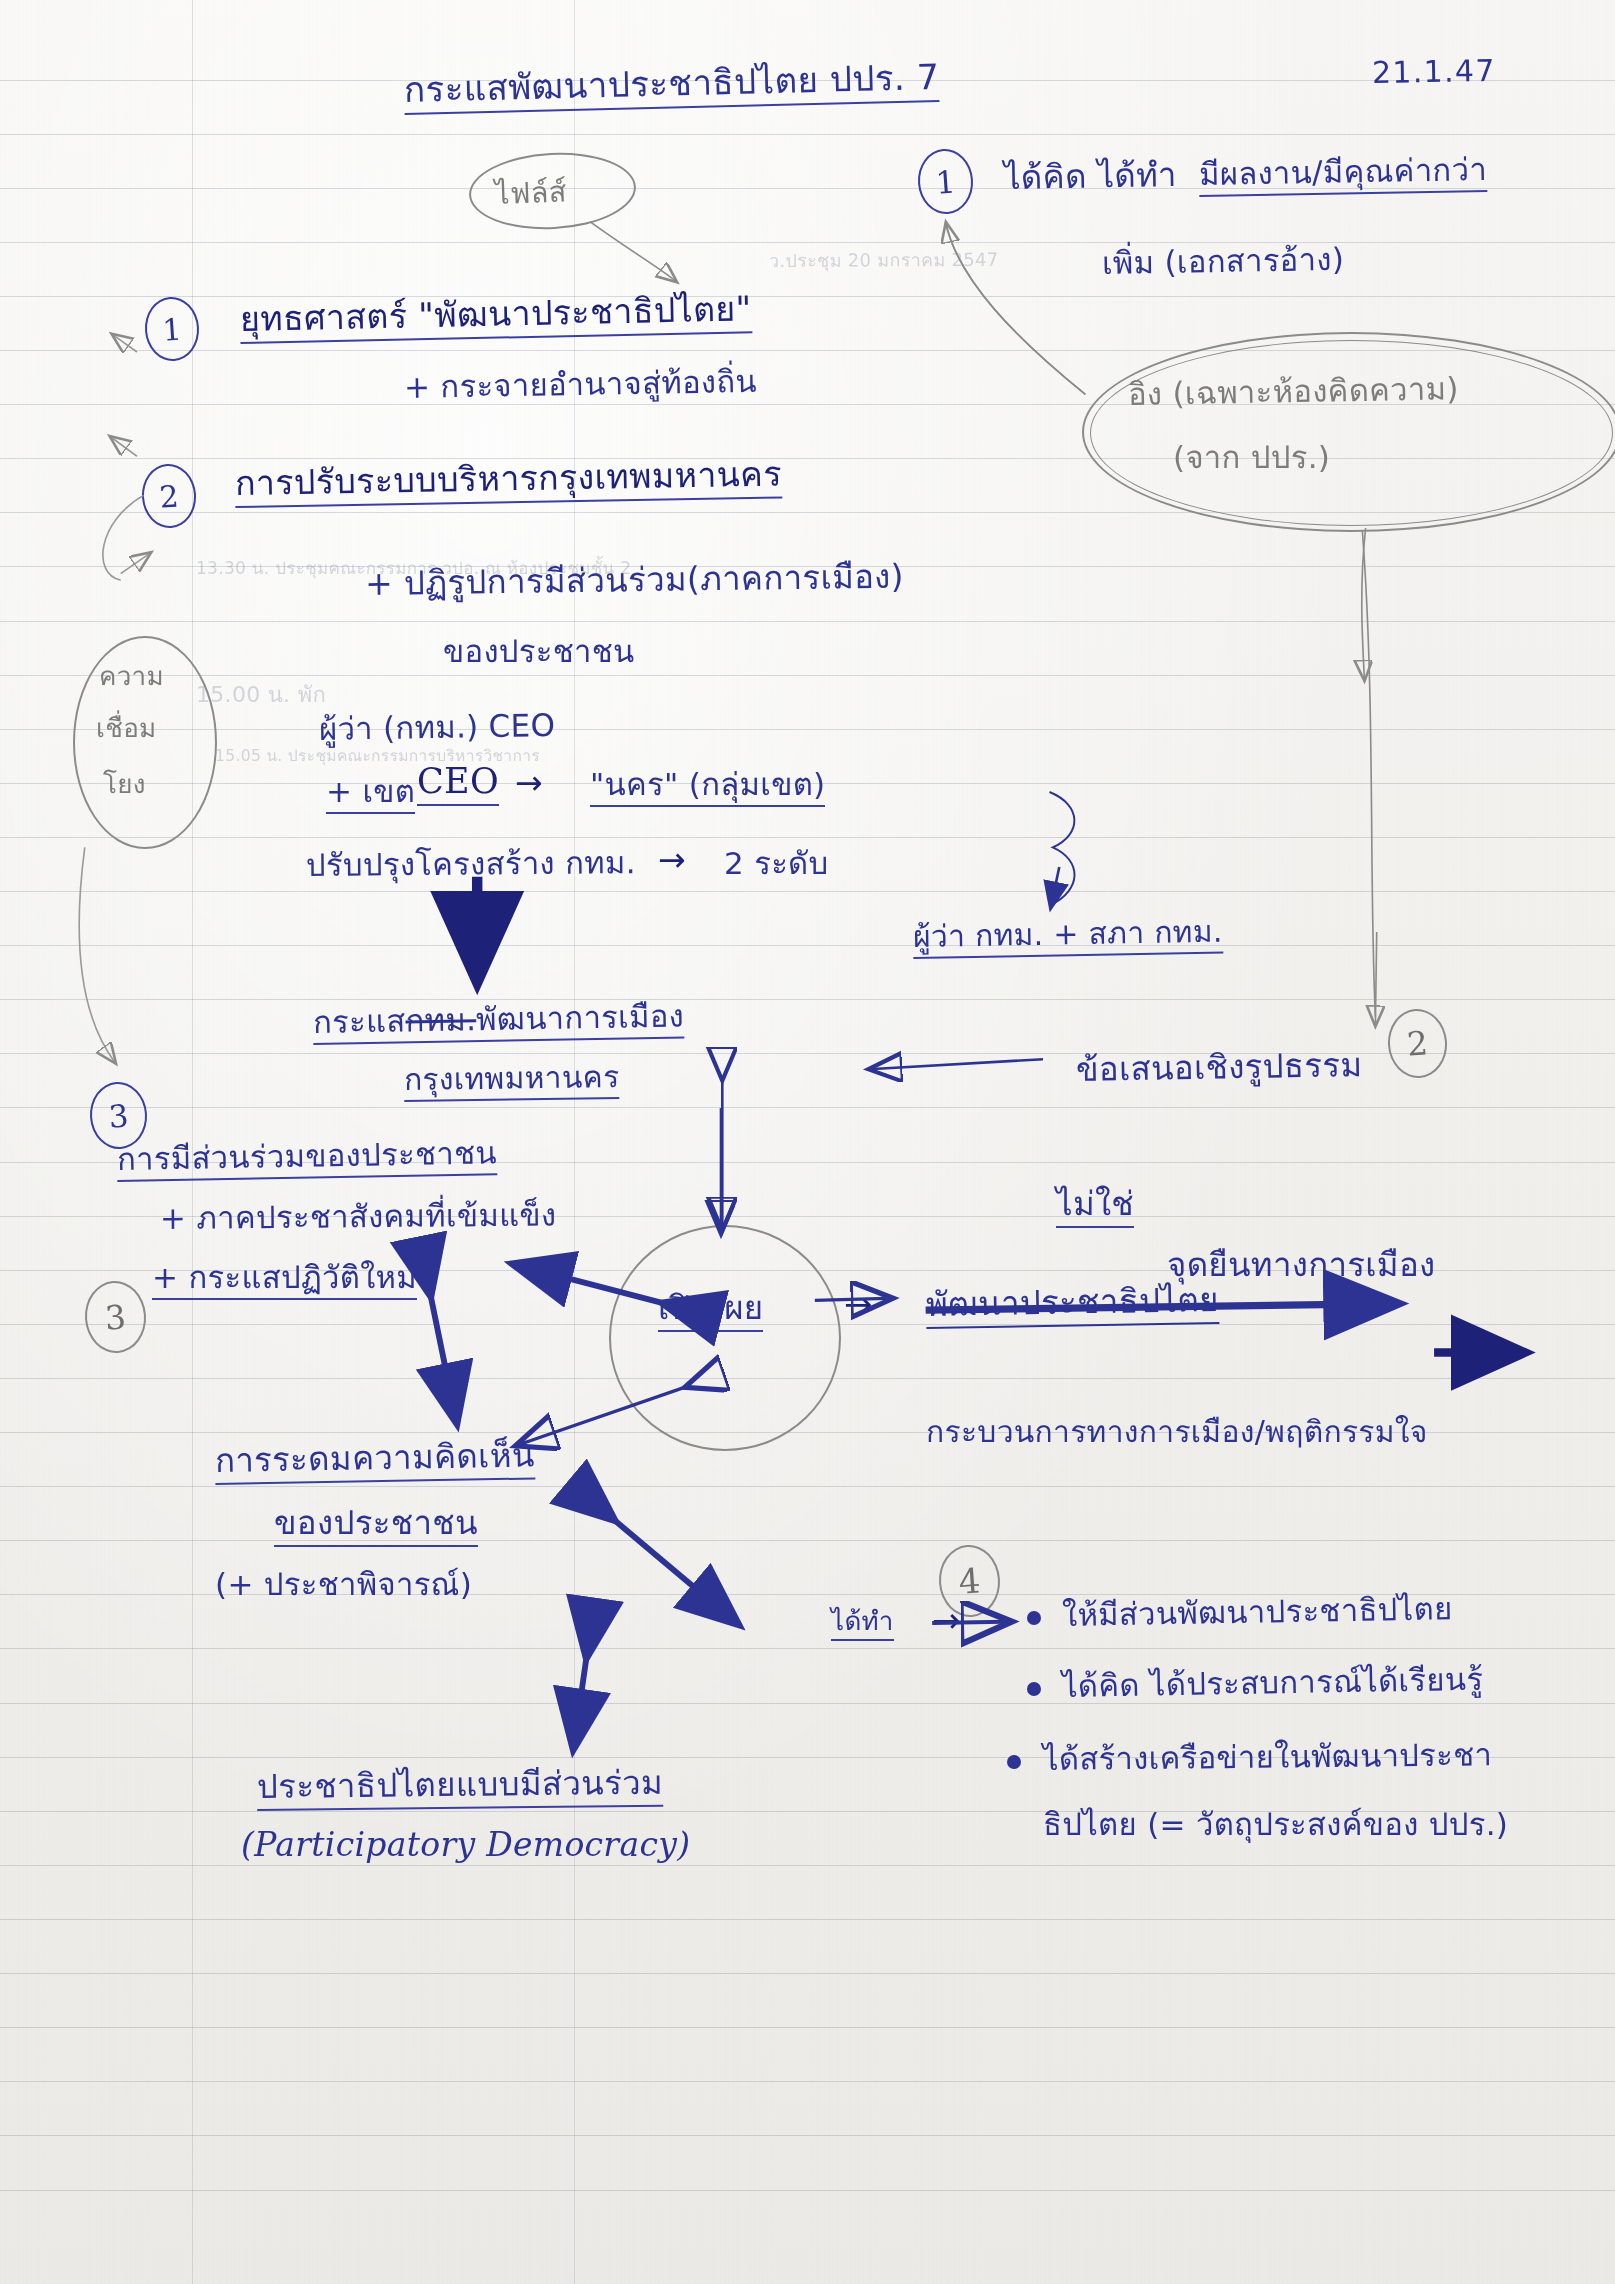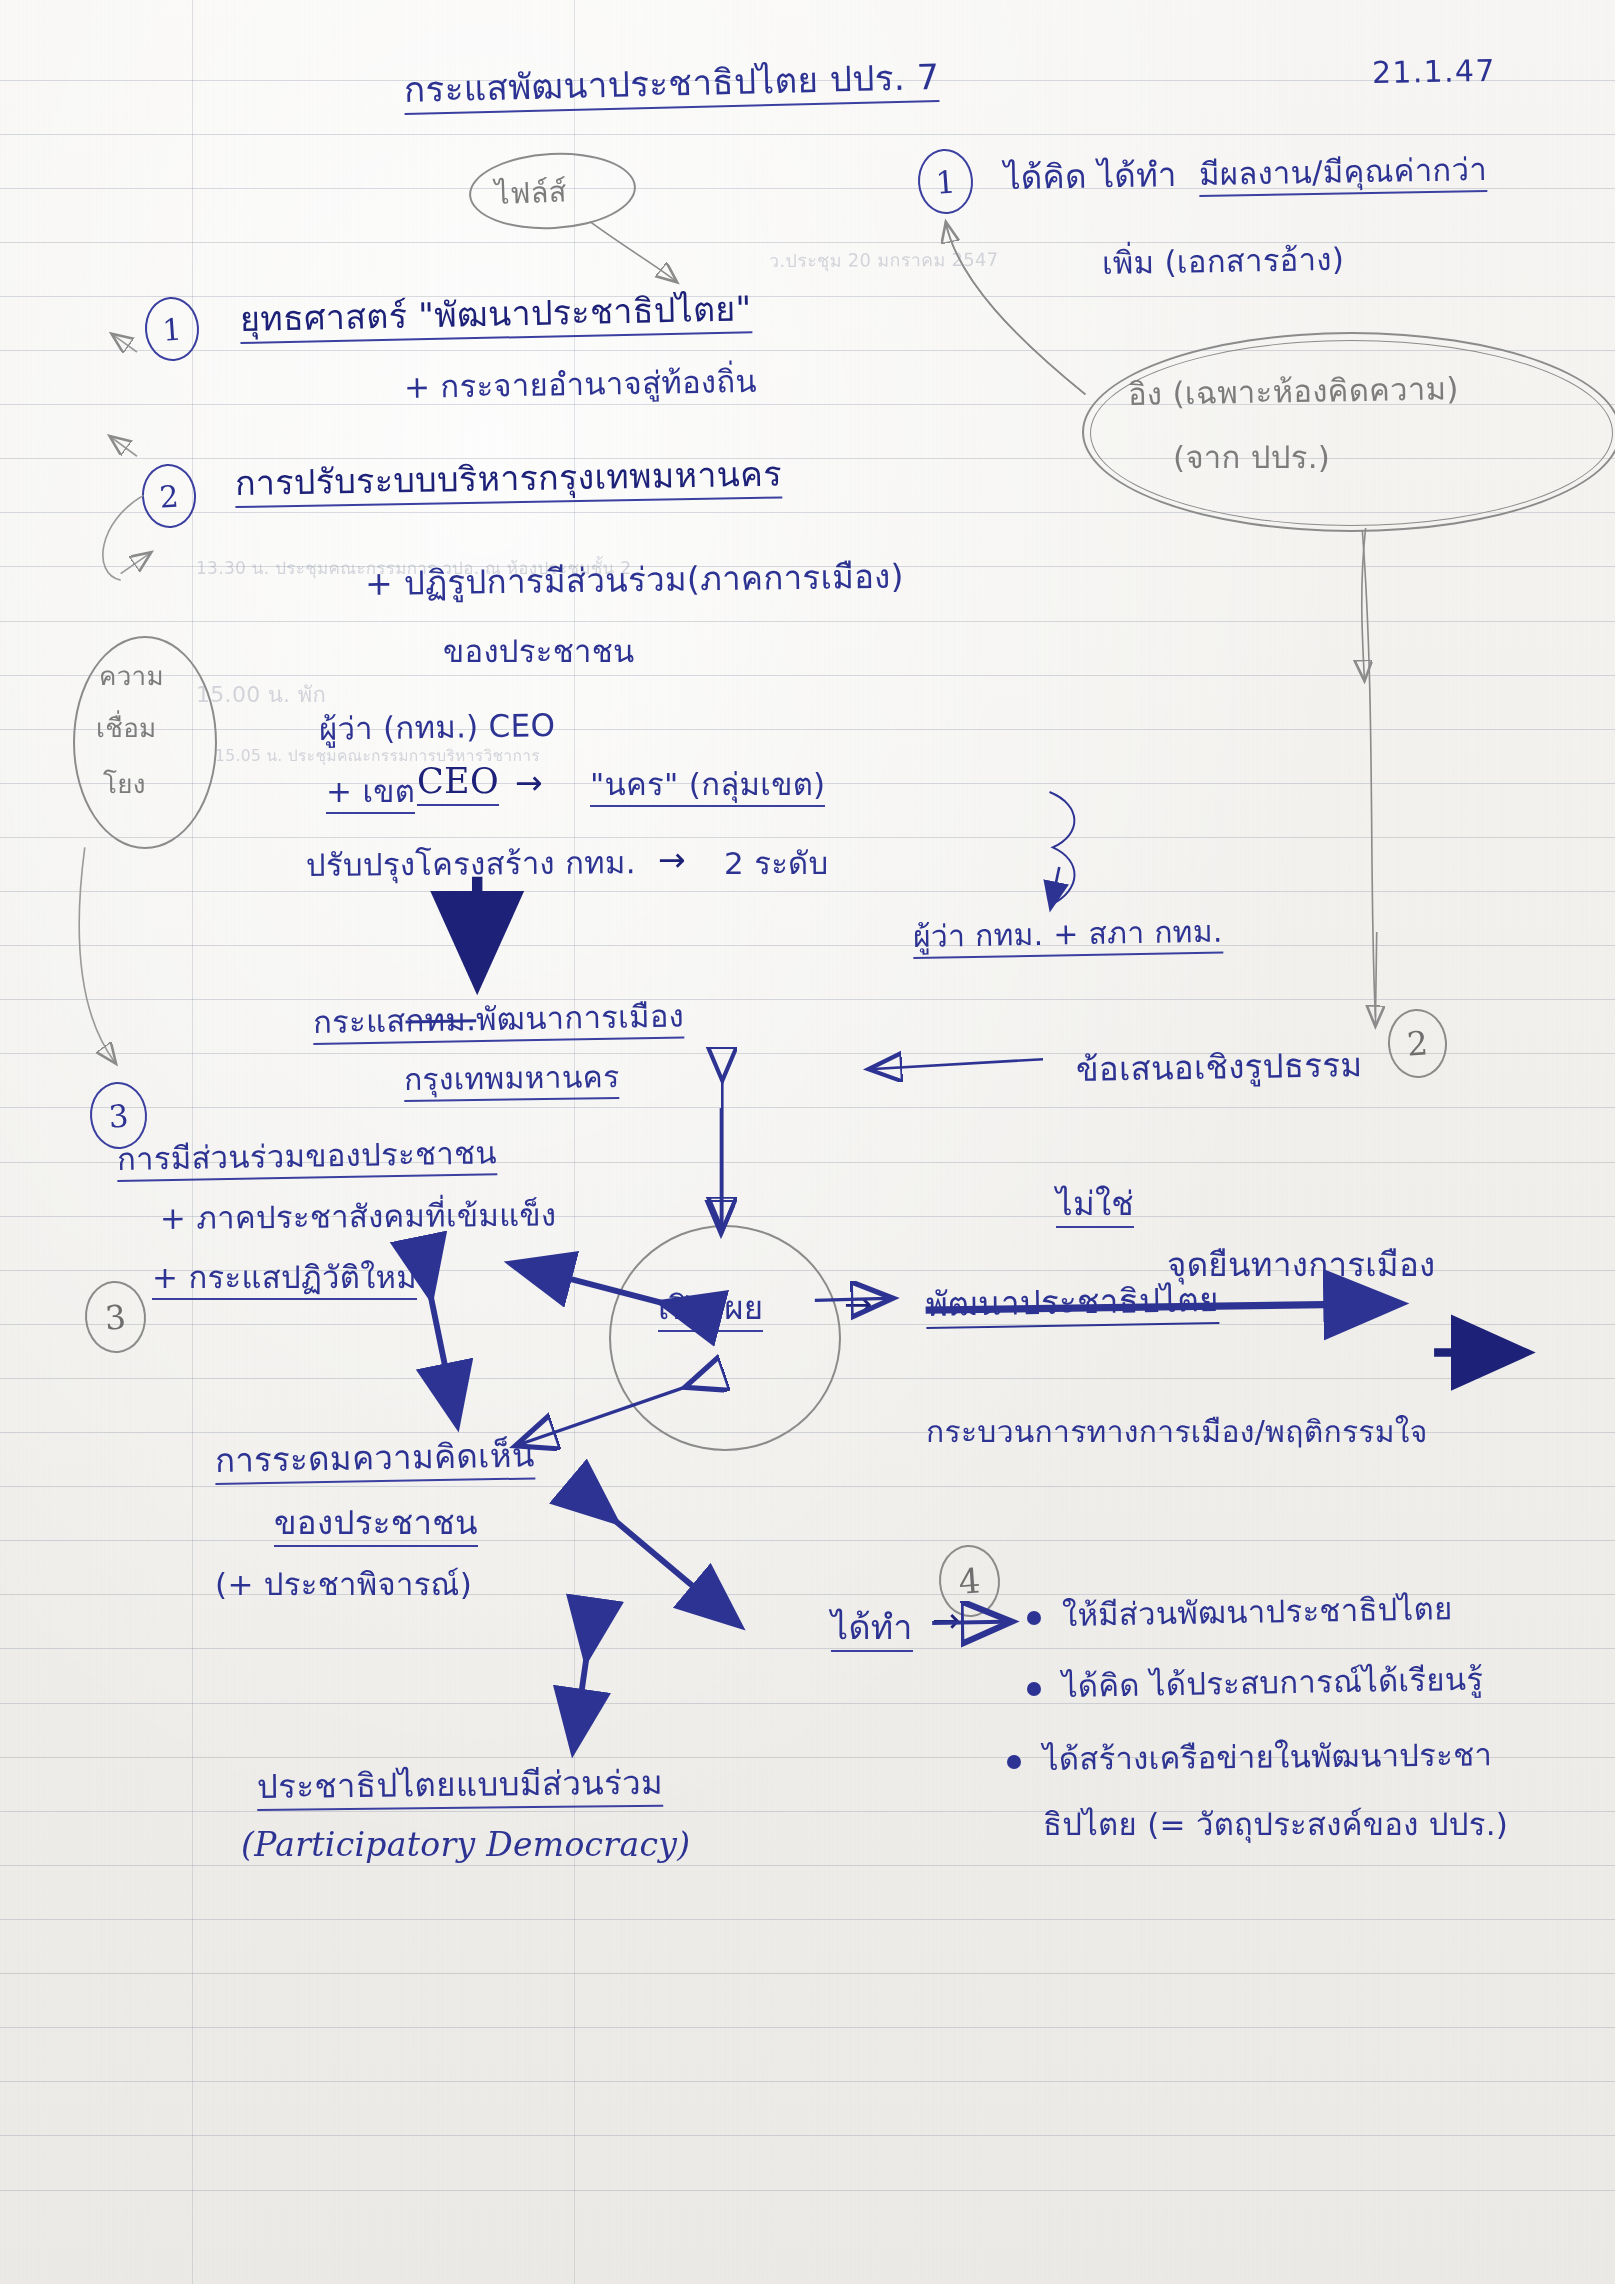--- a/index.html
+++ b/index.html
@@ -243,21 +243,21 @@
   <div class="hw ink" style="left:926px;top:1408px;font-size:30px;">กระบวนการทางการเมือง/พฤติกรรมใจ</div>
 
   <div class="hw ink" style="left:257px;top:1760px;font-size:33px;transform:rotate(-.6deg);">
     <span class="u">ประชาธิปไตยแบบมีส่วนร่วม</span>
   </div>
   <div class="hw ink" style="left:241px;top:1825px;font-size:33px;font-family:'DejaVu Serif',serif;font-style:italic;">(Participatory Democracy)</div>
 
   <div class="circnum pencil-c" style="left:939px;top:1545px;width:57px;height:68px;font-size:34px;">
       <span>4</span>
     </div>
-  <div class="hw ink" style="left:831px;top:1600px;font-size:34px;">
+  <div class="hw ink" style="left:831px;top:1600px;font-size:26px;">
     <span class="u">ได้ทำ</span>
   </div>
   <div class="hw ink-dark" style="left:932px;top:1600px;font-size:34px;">→</div>
 
   <div class="bullet" style="left:1027px;top:1611px;"></div>
   <div class="hw ink" style="left:1062px;top:1590px;font-size:31px;transform:rotate(-1deg);">ให้มีส่วนพัฒนาประชาธิปไตย</div>
 
   <div class="bullet" style="left:1027px;top:1682px;"></div>
   <div class="hw ink" style="left:1062px;top:1661px;font-size:31px;transform:rotate(-1deg);">ได้คิด ได้ประสบการณ์ได้เรียนรู้</div>
 

